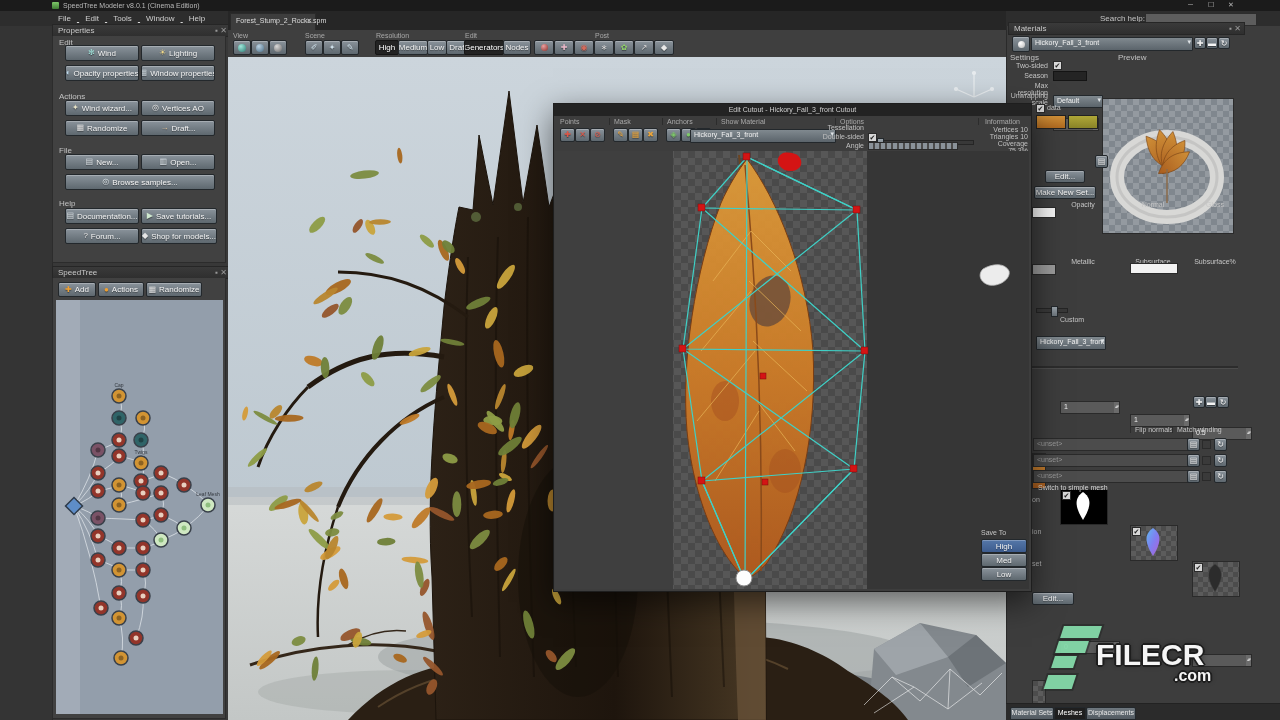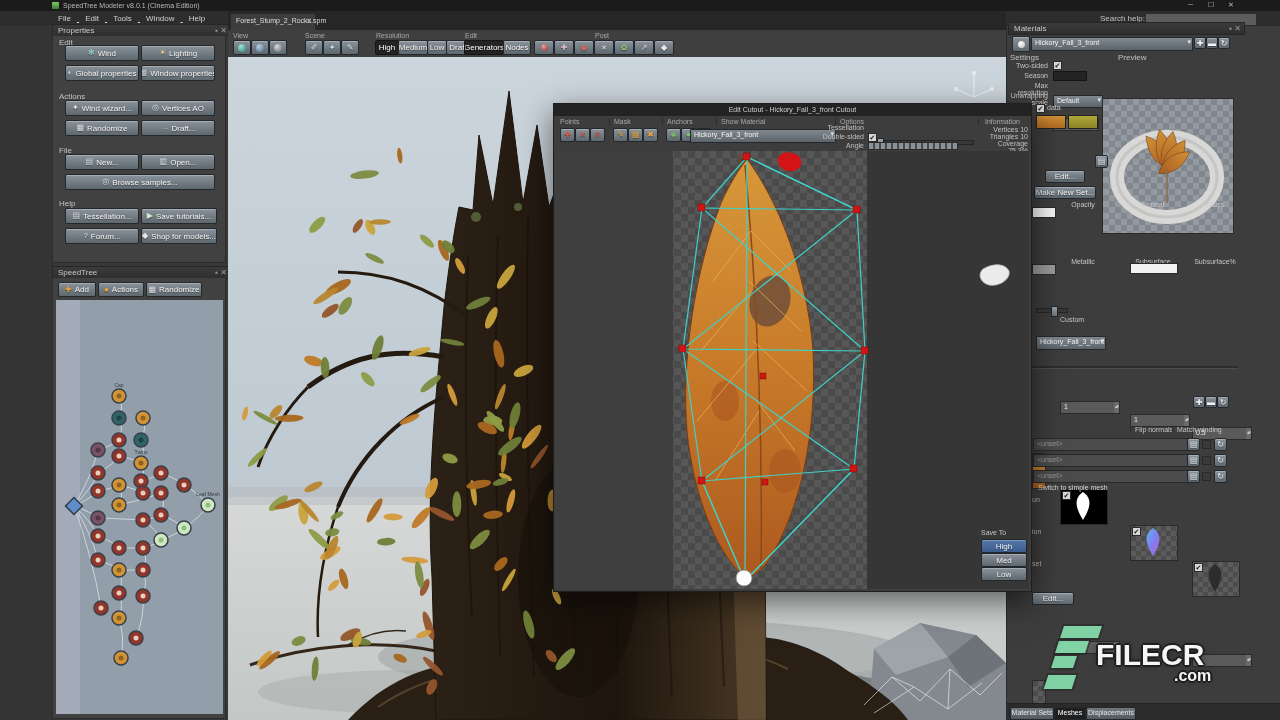--- a/index.html
+++ b/index.html
@@ -96,21 +96,21 @@
     <div class="abs btn" style="left:12px;top:9px;width:72px;height:14px;">
         <span class="ic" style="color:#9fe0d8;">✻</span>
         <span>Wind</span>
       </div>
     <div class="abs btn" style="left:88px;top:9px;width:72px;height:14px;">
         <span class="ic" style="color:#f0d88a;">☀</span>
         <span>Lighting</span>
       </div>
     <div class="abs btn" style="left:12px;top:29px;width:72px;height:14px;">
         <span class="ic" style="color:#bcd8ea;">◐</span>
-        <span>Global properties</span>
+        <span>Opacity properties</span>
       </div>
     <div class="abs btn" style="left:88px;top:29px;width:72px;height:14px;">
         <span class="ic" style="color:#cfd8de;">▦</span>
         <span>Window properties</span>
       </div>
 
     <span class="abs sec-label" style="left:6px;top:56px;">Actions</span>
     <div class="abs btn" style="left:12px;top:64px;width:72px;height:14px;">
         <span class="ic" style="color:#e8e4c8;">✦</span>
         <span>Wind wizard...</span>
@@ -138,21 +138,21 @@
         <span>Open...</span>
       </div>
     <div class="abs btn" style="left:12px;top:138px;width:148px;height:14px;">
         <span class="ic" style="color:#dfe6ea;">◎</span>
         <span>Browse samples...</span>
       </div>
 
     <span class="abs sec-label" style="left:6px;top:163px;">Help</span>
     <div class="abs btn" style="left:12px;top:172px;width:72px;height:14px;">
         <span class="ic" style="color:#dfe6ea;">▤</span>
-        <span>Tessellation...</span>
+        <span>Documentation...</span>
       </div>
     <div class="abs btn" style="left:88px;top:172px;width:74px;height:14px;">
         <span class="ic" style="color:#cfe8cf;">▶</span>
         <span>Save tutorials...</span>
       </div>
     <div class="abs btn" style="left:12px;top:192px;width:72px;height:14px;">
         <span class="ic" style="color:#e6e6e6;">?</span>
         <span>Forum...</span>
       </div>
     <div class="abs btn" style="left:88px;top:192px;width:74px;height:14px;">

